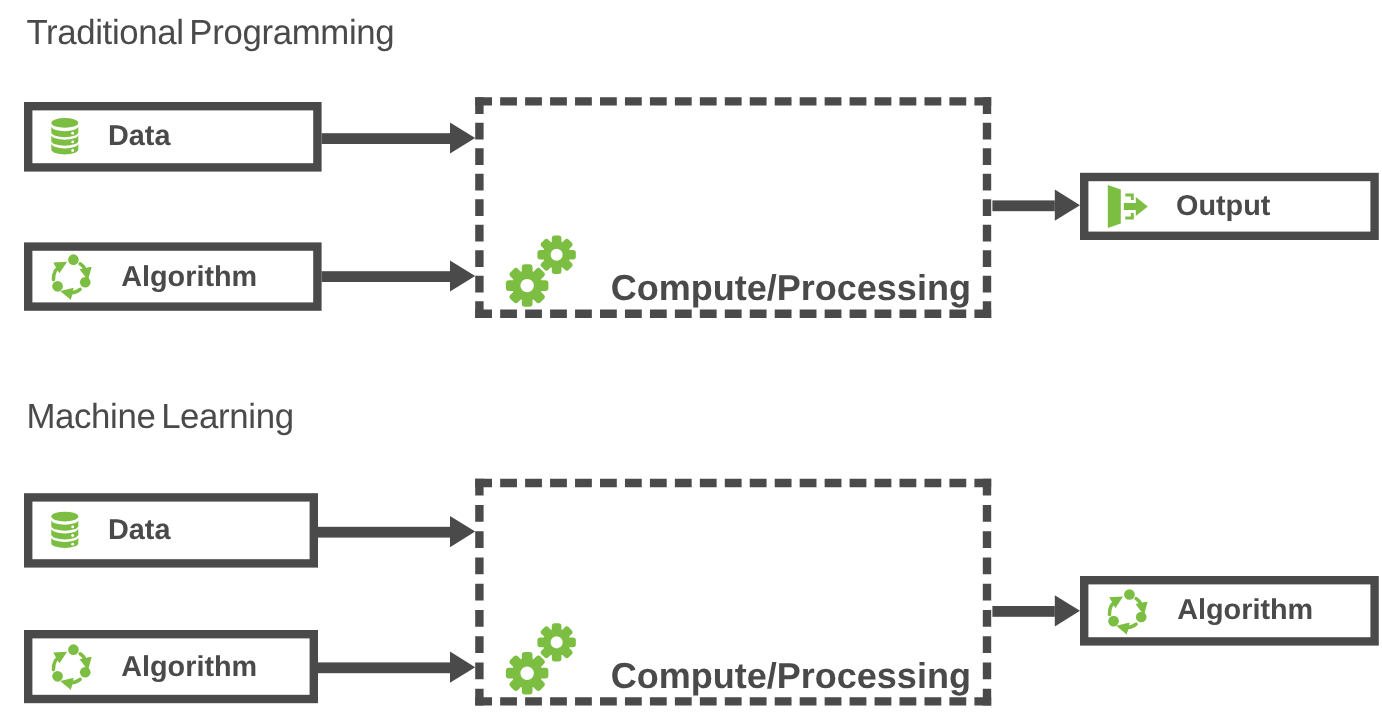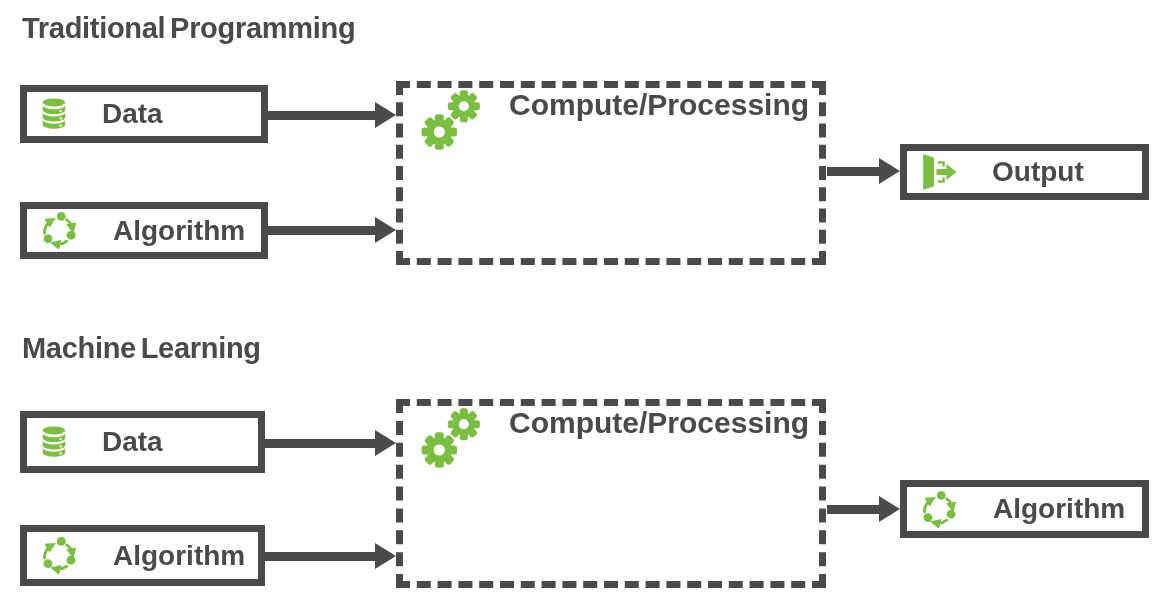--- a/index.html
+++ b/index.html
@@ -2,38 +2,38 @@
 <html style="--green: #7CBE41; --gray: #4A4A4A;"><head>
 <meta charset="utf-8">
 <style>
   :root { --green:#7CBE41; --gray:#4A4A4A; }
   * { box-sizing:border-box; margin:0; padding:0; }
   body { background:#fff; font-family:"Liberation Sans", sans-serif; }
   .canvas { position:relative; width:1152px; height:595px; background:#fff; overflow:hidden; }
 
   .section-title {
     position:absolute; left:22px;
-    font-size:29px; font-weight:bold; color:var(--gray);
+    font-size:29px; font-weight:normal; color:var(--gray);
     letter-spacing:-0.3px; word-spacing:-3px; white-space:nowrap;
   }
 
   .node {
     position:absolute; background:#fff;
     border:7px solid var(--gray);
     display:flex; align-items:center;
     padding-left:12px; gap:21px;
   }
   .node .label {
-    font-size:28px; font-weight:bold; color:var(--gray); white-space:nowrap;margin-left:12px;
+    font-size:24px; font-weight:bold; color:var(--gray); white-space:nowrap;
   }
 
   .process-box {
     position:absolute; background:#fff;
     border:7px dashed var(--gray);
-    display:flex; align-items:flex-start;
+    display:flex; align-items:flex-end;
     padding-left:17px; gap:23px;
   }
   .process-box .label {
     font-size:30px; font-weight:bold; color:var(--gray); white-space:nowrap;
   }
 
   .garrow { position:absolute; height:26px; display:flex; align-items:center; }
   .garrow .shaft { flex:1; height:9px; background:var(--gray); }
   .garrow .head {
     width:0; height:0;

